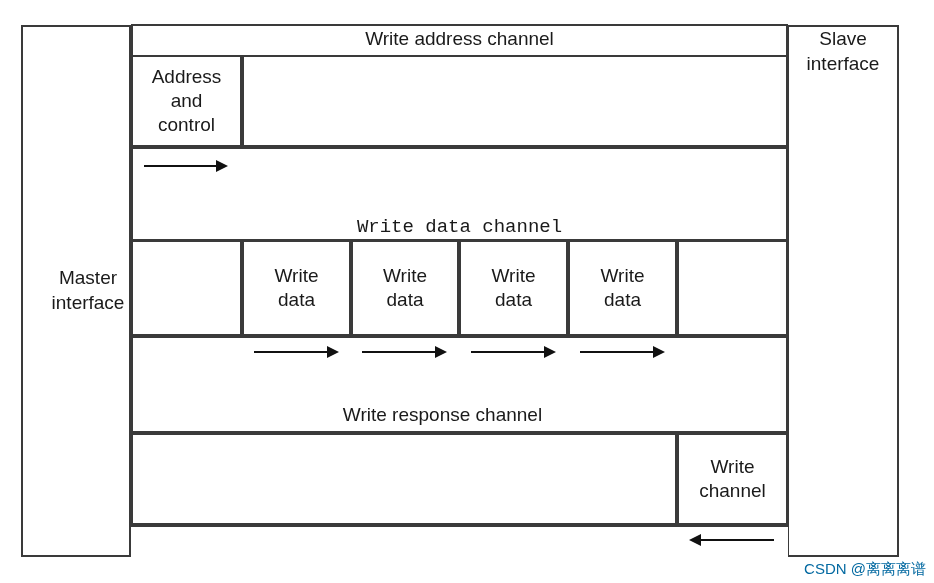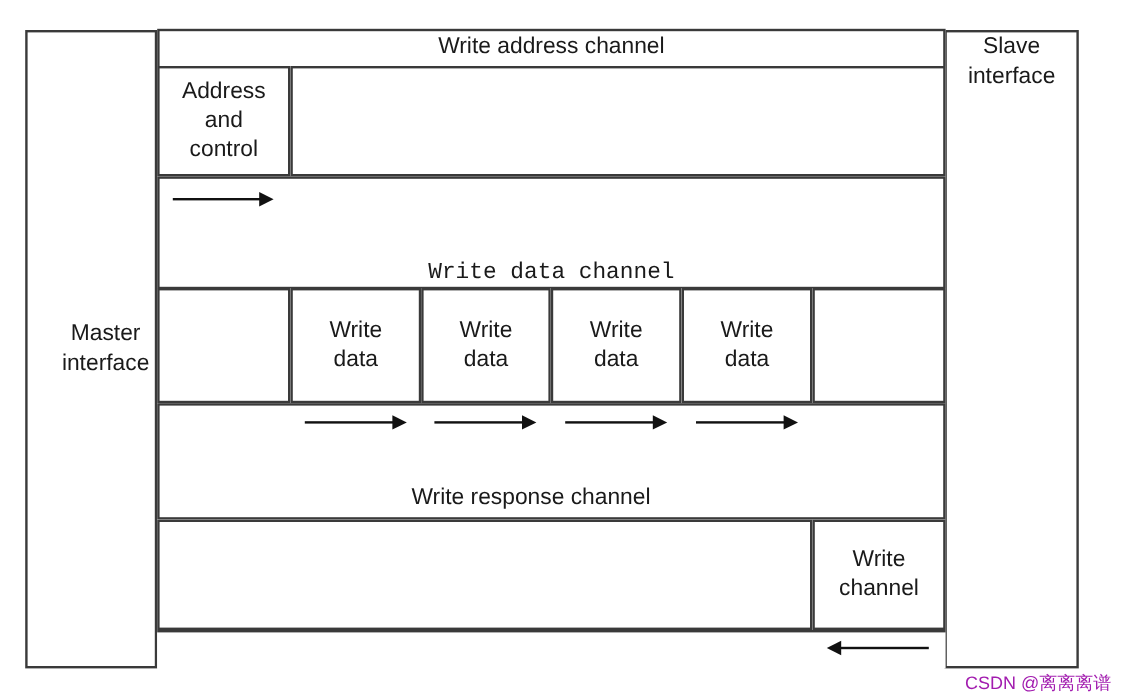--- a/index.html
+++ b/index.html
@@ -79,21 +79,21 @@
   .arrow.right .head  { right: 0; border-left: 12px solid #111111; }
   .arrow.left  .shaft { right: 0; left: 11px; }
   .arrow.left  .head  { left: 0;  border-right: 12px solid #111111; }
 
   
   #watermark {
     position: absolute;
     right: 8px;
     bottom: 4px;
     font-size: 15px;
-    color: #a21caf;
+    color: #0369a1;
     white-space: nowrap;
     font-family: "Liberation Sans", sans-serif;
   }
 </style>
 </head>
 <body>
 
 <div id="diagram">
 
   <div class="box" style="left:21px; top:25px; width:110px; height:532px; display:flex; align-items:center; justify-content:center;padding-left:24px;">

